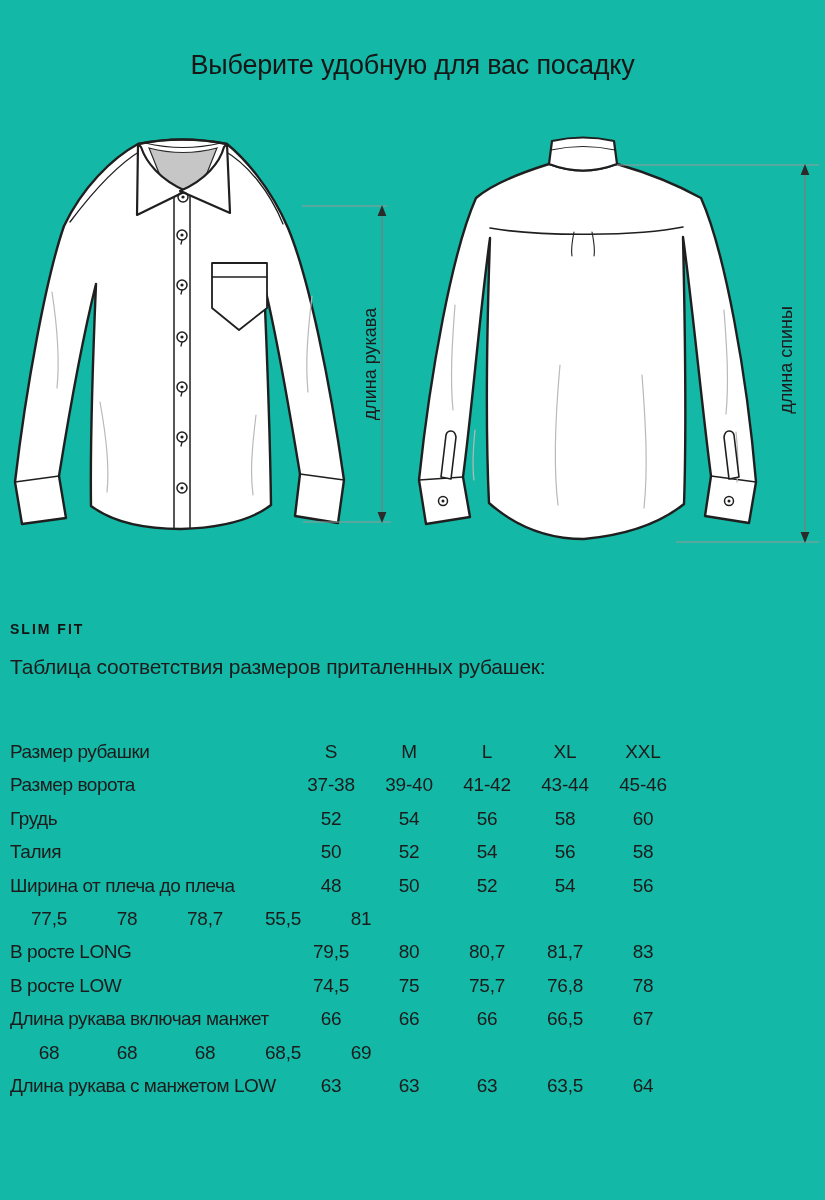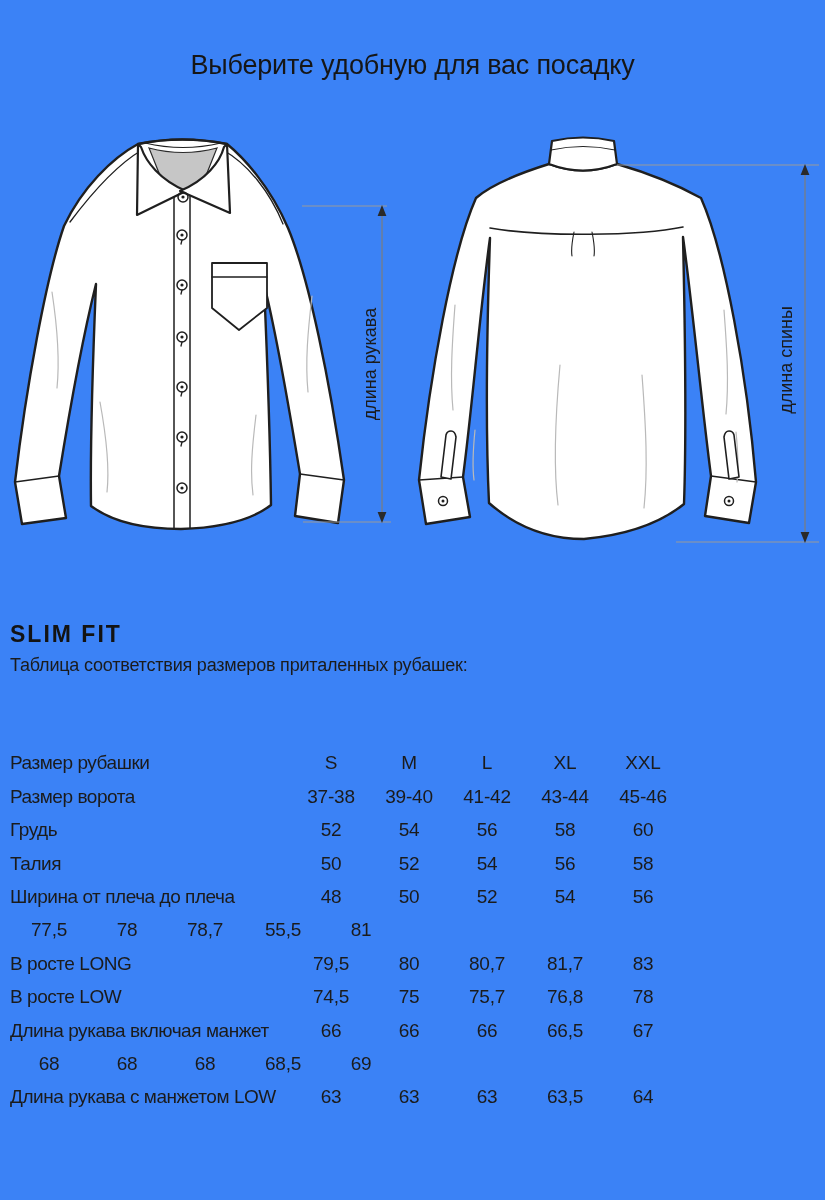--- a/index.html
+++ b/index.html
@@ -1,37 +1,37 @@
 <!DOCTYPE html>
 <html><head>
 <meta charset="utf-8">
 <style>
   html,body{margin:0;padding:0;background:#fff;}
   .page{
-    position:relative;width:825px;height:1200px;background:#3b82f6;overflow:hidden;
+    position:relative;width:825px;height:1200px;background:#14b8a6;overflow:hidden;
     font-family:"Liberation Sans",sans-serif;color:#1b1b1b;
   }
   .title{
     position:absolute;left:0;top:49px;width:100%;text-align:center;
     font-size:27px;line-height:32px;letter-spacing:-0.2px;color:#161616;
   }
   .diagram-svg{position:absolute;left:0;top:120px;width:825px;height:450px;}
   .measure-label{
     position:absolute;width:140px;height:22px;line-height:22px;text-align:center;
     font-size:18px;color:#1b1b1b;transform:rotate(-90deg);white-space:nowrap;
   }
   .measure-label.front{left:300px;top:353px;}
   .measure-label.back{left:716px;top:349px;}
   .slim-heading{
-    position:absolute;left:10px;top:621px;font-size:23px;font-weight:bold;
+    position:absolute;left:10px;top:621px;font-size:14px;font-weight:bold;
     letter-spacing:2px;color:#131313;
   }
-  .subtitle{position:absolute;left:10px;top:655px;font-size:18px;letter-spacing:-0.2px;}
+  .subtitle{position:absolute;left:10px;top:655px;font-size:21px;letter-spacing:-0.2px;}
   .size-table{position:absolute;left:10px;top:741px;width:672px;font-size:19px;}
-  .row{display:flex;height:33.4px;align-items:flex-end;}
+  .row{display:flex;height:33.4px;align-items:flex-start;}
   .cell{white-space:nowrap;}
   .cell.label{flex:0 0 282px;letter-spacing:-0.45px;overflow:visible;}
   .cell.val{flex:0 0 78px;text-align:center;letter-spacing:-0.2px;}
   svg .ink{stroke:#1f1f1f;fill:none;stroke-linecap:round;stroke-linejoin:round;}
   svg .fillw{fill:#ffffff;}
   svg .fold{stroke:#b9b9b9;stroke-width:1.2;fill:none;stroke-linecap:round;}
   svg .measure{stroke:#9a9a9a;stroke-width:1.2;fill:none;}
   svg .ahead{fill:#2a2a2a;stroke:none;}
 </style>
 </head>

